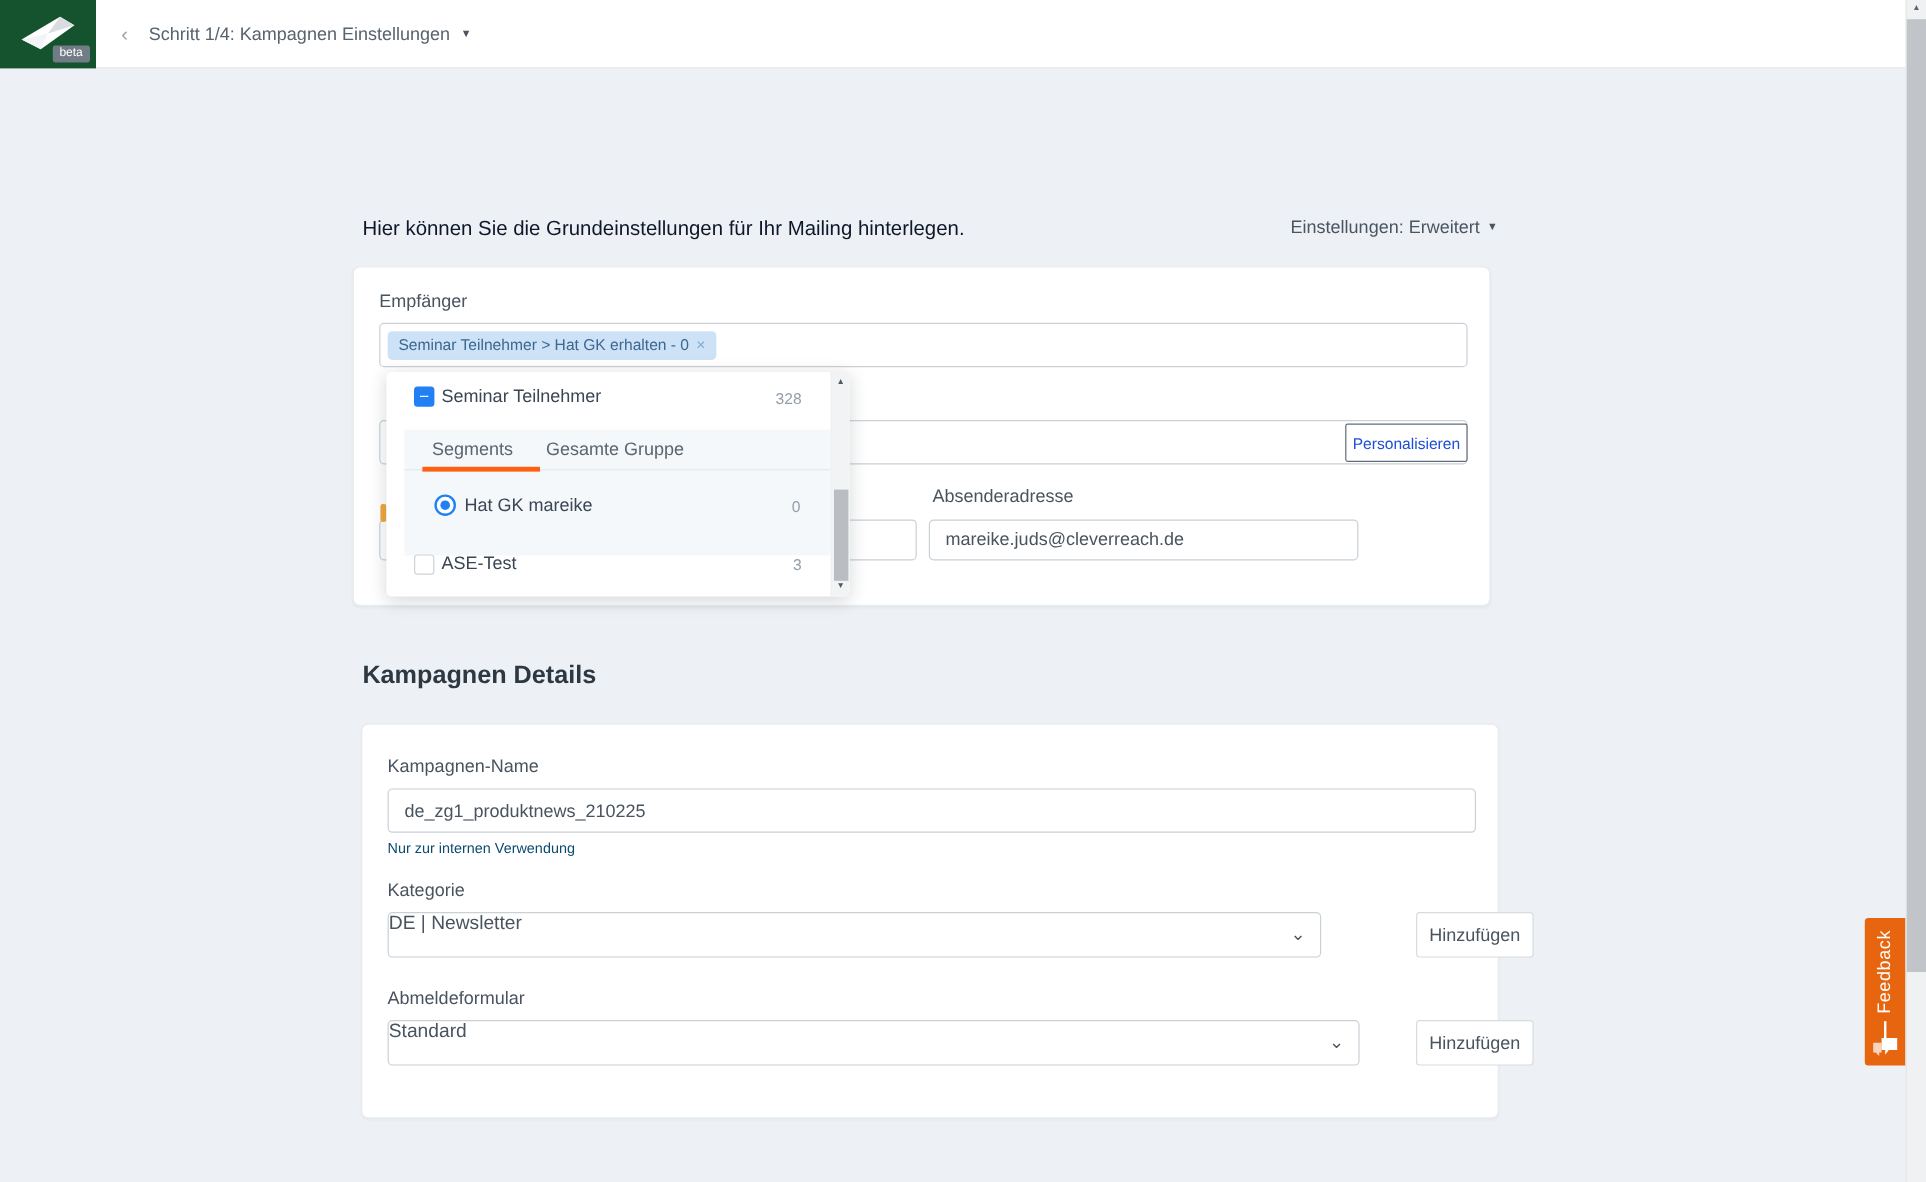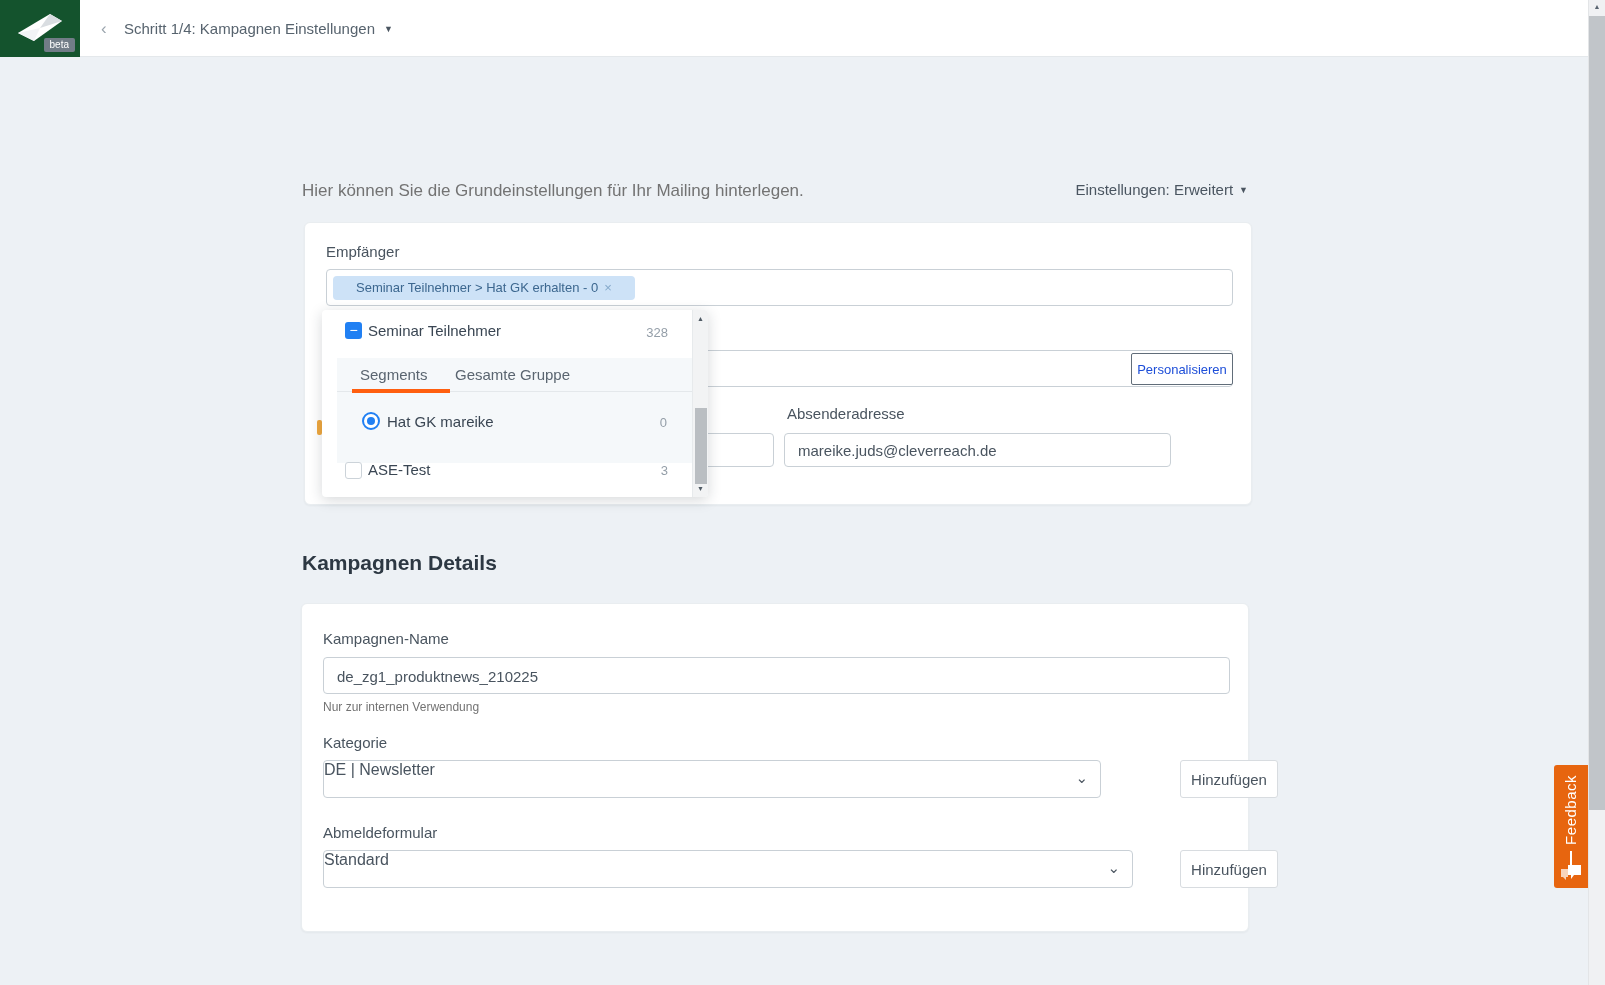--- a/index.html
+++ b/index.html
@@ -12,34 +12,34 @@
   .topbar { left:0; top:0; width:1605px; height:57px; background:#ffffff; border-bottom:1px solid #e4e8eb; }
   .logo { left:0; top:0; width:80px; height:57px; background:#14532d; }
   .logo svg { position:absolute; left:16px; top:11px; }
   .beta { right:5px; bottom:5px; background:#717c87; color:#fff; font-size:10px; padding:1px 6px 2px; border-radius:2px; }
   .back { left:101px; top:19px; font-size:17px; color:#9aa4ad; }
   .crumb { left:124px; top:20px; font-size:15px; color:#57636e; }
   .crumb-caret { font-size:9px; color:#4a5560; margin-left:9px; vertical-align:2px; }
 
   
   .title { left:300px; top:103px; font-size:53px; font-weight:200; letter-spacing:-0.5px; color:#3b4754; }
-  .subtitle { left:302px; top:181px; font-size:17px; font-weight:300; color:#737373; }
+  .subtitle { left:302px; top:181px; font-size:17px; font-weight:300; color:#0f172a; }
   .settings-mode { right:357px; top:181px; font-size:15px; color:#4a5560; }
   .settings-mode .crumb-caret { margin-left:6px; }
 
   
   .card { background:#fff; border:1px solid #e9edf0; border-radius:6px; box-shadow:0 1px 2px rgba(40,50,60,.05); }
-  .card1 { left:304px; top:222px; width:948px; height:283px;text-align:right; }
+  .card1 { left:294px; top:222px; width:948px; height:283px;text-align:right; }
   .card2 { left:301px; top:603px; width:948px; height:329px; }
 
   .field-label { font-size:15px; color:#49545f; }
   .input { background:#fff; border:1px solid #c9d0d6; border-radius:4px; }
   .input .val { position:absolute; left:13px; top:50%; transform:translateY(-50%); font-size:15px; color:#49545f; white-space:nowrap; }
 
-  .tag { left:6px; top:6px; height:24px; line-height:24px; background:#cde2f7; border-radius:4px; padding:0 23px; font-size:13px; color:#3c678f; white-space:nowrap; }
+  .tag { left:6px; top:6px; height:24px; line-height:24px; background:#cde2f7; border-radius:4px; padding:0 9px; font-size:13px; color:#3c678f; white-space:nowrap; }
   .tag .x { color:#85a9cb; margin-left:6px; }
 
   .personalize { left:826px; top:130px; width:102px; height:32px; background:#fff; border:1px solid #616d79; border-radius:2px; font-size:13px; color:#1d4ed8; display:flex; align-items:center; justify-content:center; }
 
   .hidden-sliver { left:317px; top:420px; width:5px; height:15px; background:#f0a83e; border-radius:2px; z-index:4; }
 
   
   .panel { left:322px; top:310px; width:386px; height:187px; background:#fff; border-radius:4px; box-shadow:0 3px 14px rgba(30,40,50,.18); z-index:10; }
   .cb { width:17px; height:17px; border-radius:3px; }
   .cb.blue { background:#2180f3; color:#fff; font-size:14px; line-height:16px; text-align:center; }
@@ -50,21 +50,21 @@
   .p-count { font-size:13px; color:#949ea8; }
   .inner { left:15px; top:48px; width:355px; height:105px; background:#f5f8fa; }
   .tab { font-size:15px; color:#5a6570; }
   .tab-underline { left:15px; top:31px; width:98px; height:4px; background:#ff5f0f; z-index:2; }
   .tab-sep { left:0; top:33px; width:355px; height:1px; background:#e4e8eb; }
   .pscroll { left:370px; top:0; width:16px; height:187px; background:#f2f3f4; border-left:1px solid #e7eaec; border-radius:0 4px 4px 0; }
   .pscroll .arr { position:absolute; left:0; width:15px; text-align:center; font-size:7px; color:#4f5a64; }
   .pscroll .thumb { position:absolute; left:2px; top:98px; width:12px; height:76px; background:#babec2; }
 
   
-  .hint { font-size:12px; color:#737373; }
+  .hint { font-size:12px; color:#0c4a6e; }
   .section-heading { left:302px; top:551px; font-size:21px; font-weight:bold; color:#2d3843; }
   .select { background:#fff; border:1px solid #c9d0d6; border-radius:4px; }
   .select .chev { position:absolute; right:12px; top:50%; transform:translateY(-55%); font-size:15px; color:#49545f; }
   .add-btn { width:98px; height:38px; background:#fff; border:1px solid #d8dce0; border-radius:3px; font-size:15px; color:#49545f; display:flex; align-items:center; justify-content:center;margin-left:48px; }
 
   
   .feedback { left:1554px; top:765px; width:34px; height:123px; background:#e7650f; border-radius:3px 0 0 3px; z-index:20; }
   .feedback .fb-label { position:absolute; left:8px; top:10px; color:#fff; font-size:15px; writing-mode:vertical-rl; transform:rotate(180deg); letter-spacing:.5px; }
   .feedback .fb-sep { position:absolute; left:16px; top:86px; width:2px; height:14px; background:#fff; }
   .feedback svg { position:absolute; left:6px; bottom:7px; }
@@ -107,21 +107,21 @@
         <span>Seminar Teilnehmer &gt; Hat GK erhalten - 0</span><span class="x">×</span>
       </div>
     </div>
 
     <div class="abs input" style="left:21px; top:127px; width:907px; height:37px;"></div>
     <div class="abs personalize">Personalisieren</div>
 
     <div class="abs input" style="left:21px; top:210px; width:448px; height:34px;"></div>
 
     <div class="abs field-label" style="left:482px; top:182px;">Absenderadresse</div>
-    <div class="abs input" style="left:479px; top:210px; width:387px; height:34px;">
+    <div class="abs input" style="left:479px; top:210px; width:358px; height:34px;">
       <span class="val">mareike.juds@cleverreach.de</span>
     </div>
   </div>
 
   <div class="abs hidden-sliver"></div>
 
   <div class="abs panel">
     <div class="abs cb blue" style="left:23px; top:12px;"><span>−</span></div>
     <div class="abs p-row-label" style="left:46px; top:12px;">Seminar Teilnehmer</div>
     <div class="abs p-count" style="right:40px; top:15px;">328</div>

